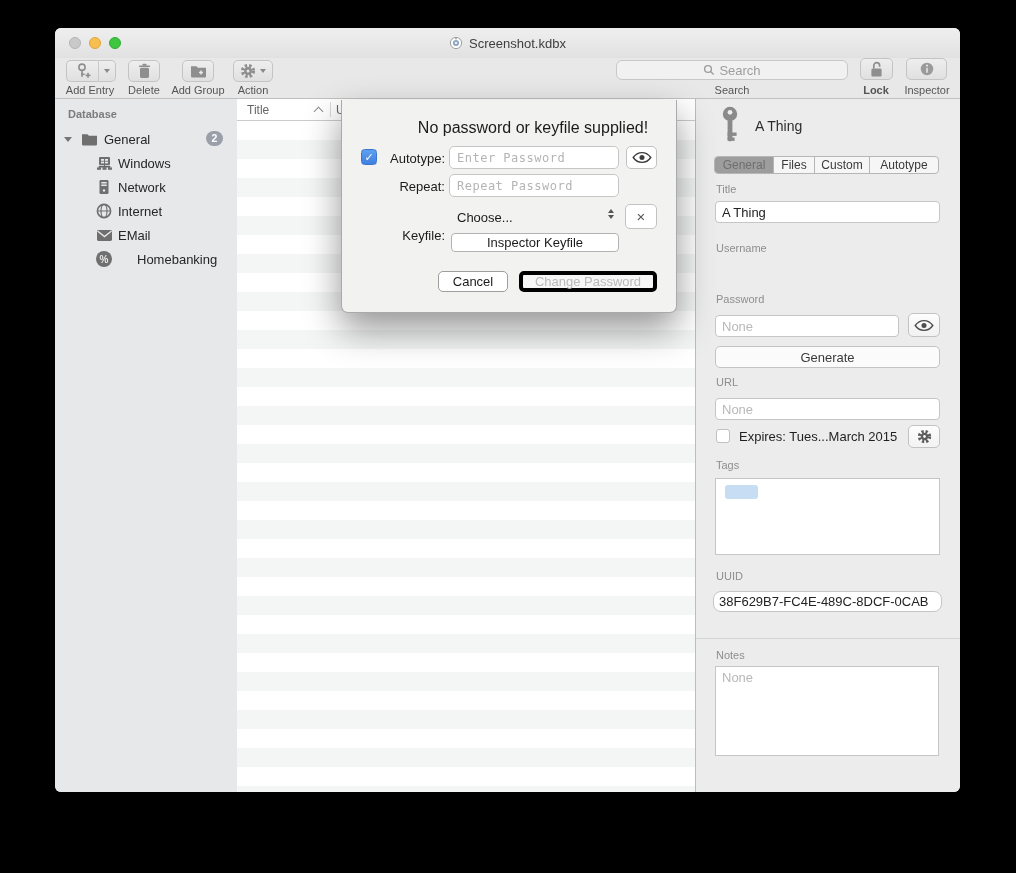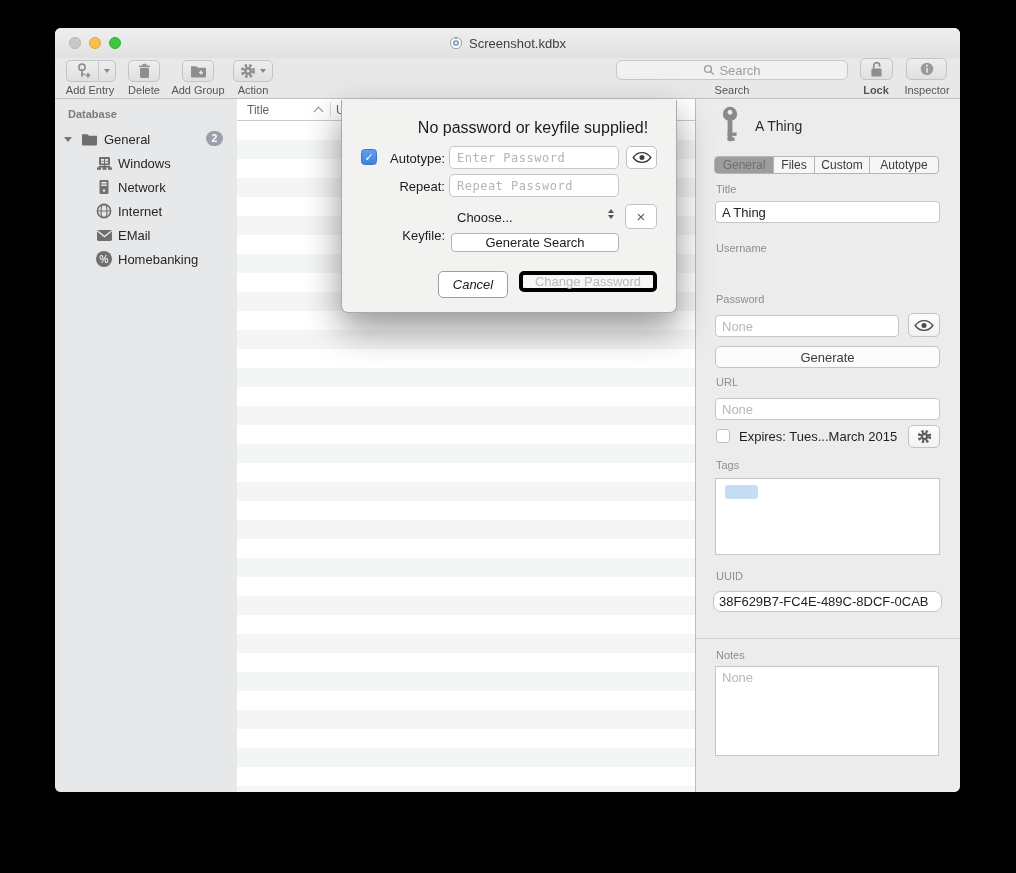--- a/index.html
+++ b/index.html
@@ -257,21 +257,21 @@
             <path d="M1.5 2 L8.5 7.5 L15.5 2" fill="none" stroke="#e7e8e9" stroke-width="1.4"></path>
           </svg>
       </span>
       <span class="lbl" style="margin-left:63px;">EMail</span>
     </div>
 
     <div class="srow" style="top:148px;">
       <span class="sicon" style="position:absolute;left:41px;width:16px;height:16px;border-radius:50%;background:#6f6f6f;color:#e7e8e9;font-size:10px;font-weight:bold;">
           <span>%</span>
         </span>
-      <span class="lbl" style="margin-left:63px;">Homebanking</span>
+      <span class="lbl" style="margin-left:82px;">Homebanking</span>
     </div>
   </div>
 
   <div class="maintable">
     <div class="thead">
       <span class="col1">Title</span>
       <span class="chev-up"></span>
       <span class="hdiv"></span>
       <span class="col2">U</span>
     </div>
@@ -369,19 +369,19 @@
     <div class="slabel" style="top:128px;">Keyfile:</div>
     <span style="position:absolute;left:115px;top:110px;font-size:13px;color:#1b1b1b;">Choose...</span>
     <span class="stepper">
         <span class="tri-up-s"></span>
         <span class="tri-down-s"></span>
       </span>
     <button class="sqbtn" style="left:283px;top:104px;width:32px;height:25px;background:#fff;font-size:15px;color:#555;">
         <span>×</span>
       </button>
 
-    <button class="wbtn" style="left:109px;top:133px;width:168px;height:19px;background:#fff;border-color:#b3b3b3;color:#1b1b1b;">Generate Search</button>
-
-    <button class="btn normal" style="left:96px;top:171px;width:70px;height:27px;font-style:italic;">Cancel</button>
+    <button class="wbtn" style="left:109px;top:133px;width:168px;height:19px;background:#fff;border-color:#b3b3b3;color:#1b1b1b;">Inspector Keyfile</button>
+
+    <button class="btn normal" style="left:96px;top:171px;width:70px;height:21px;">Cancel</button>
     <button class="btn disabled" style="left:177px;top:171px;width:138px;height:21px;">Change Password</button>
   </div>
 
 </div>
 
 </body></html>

